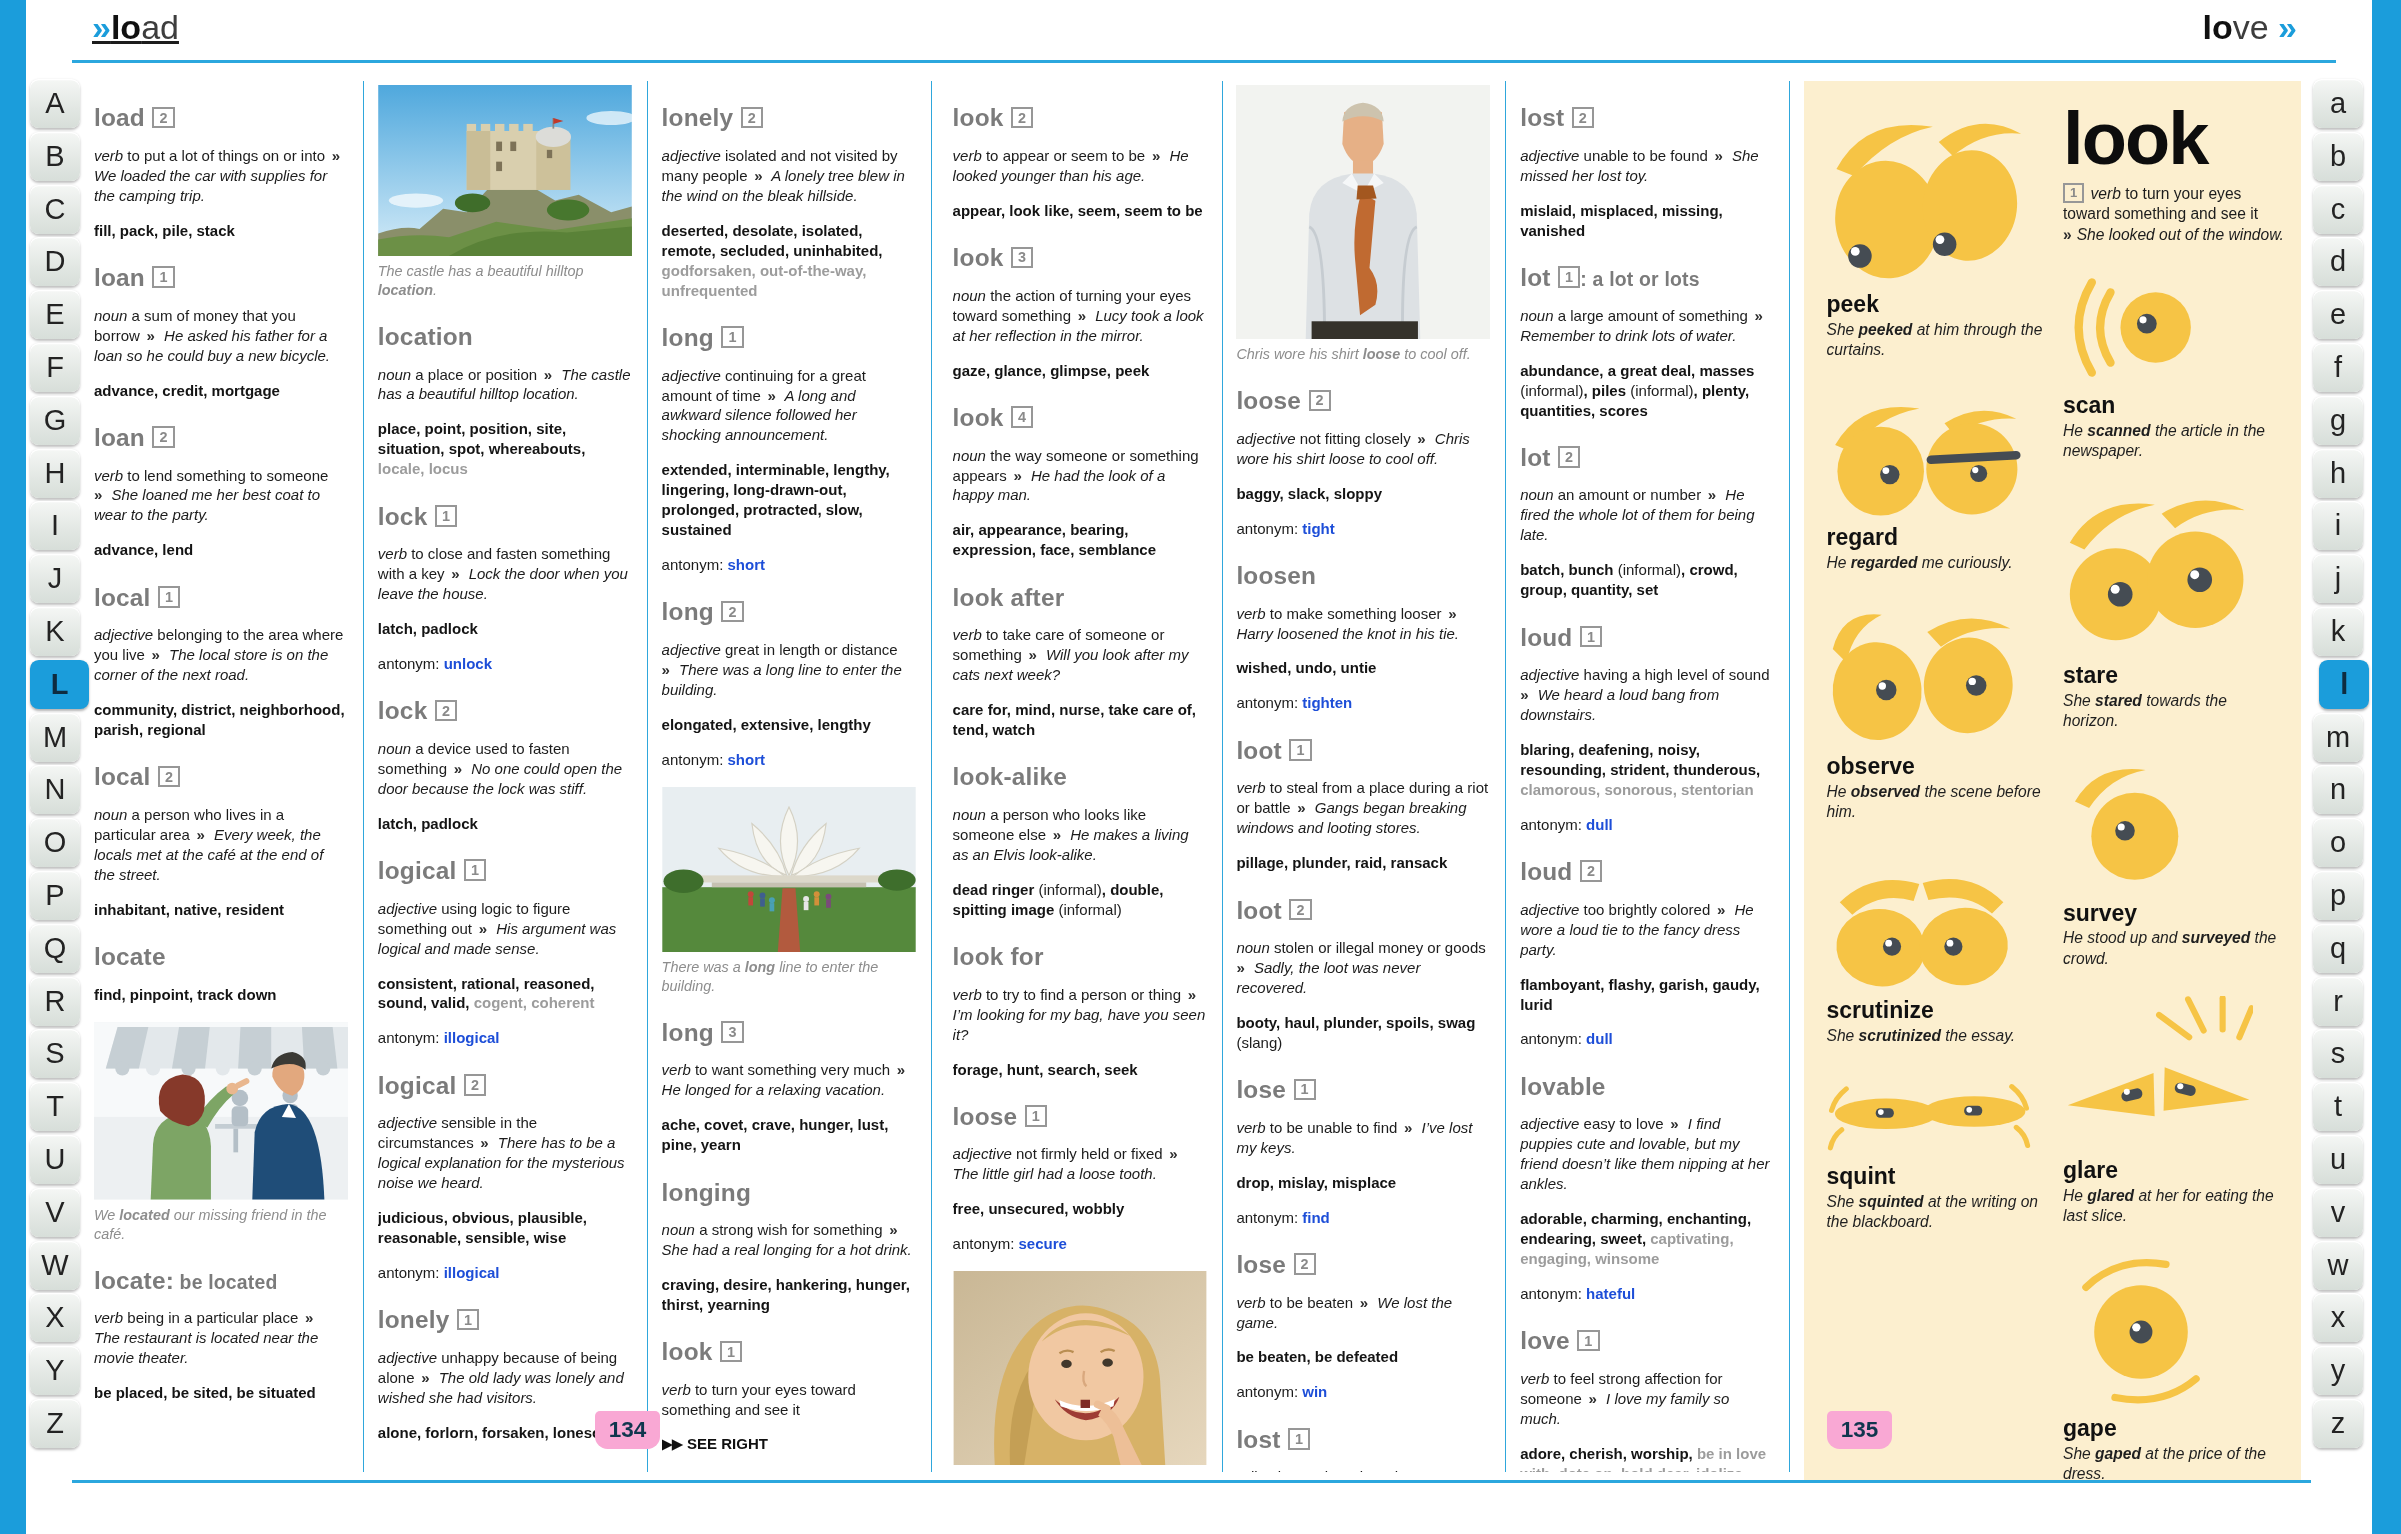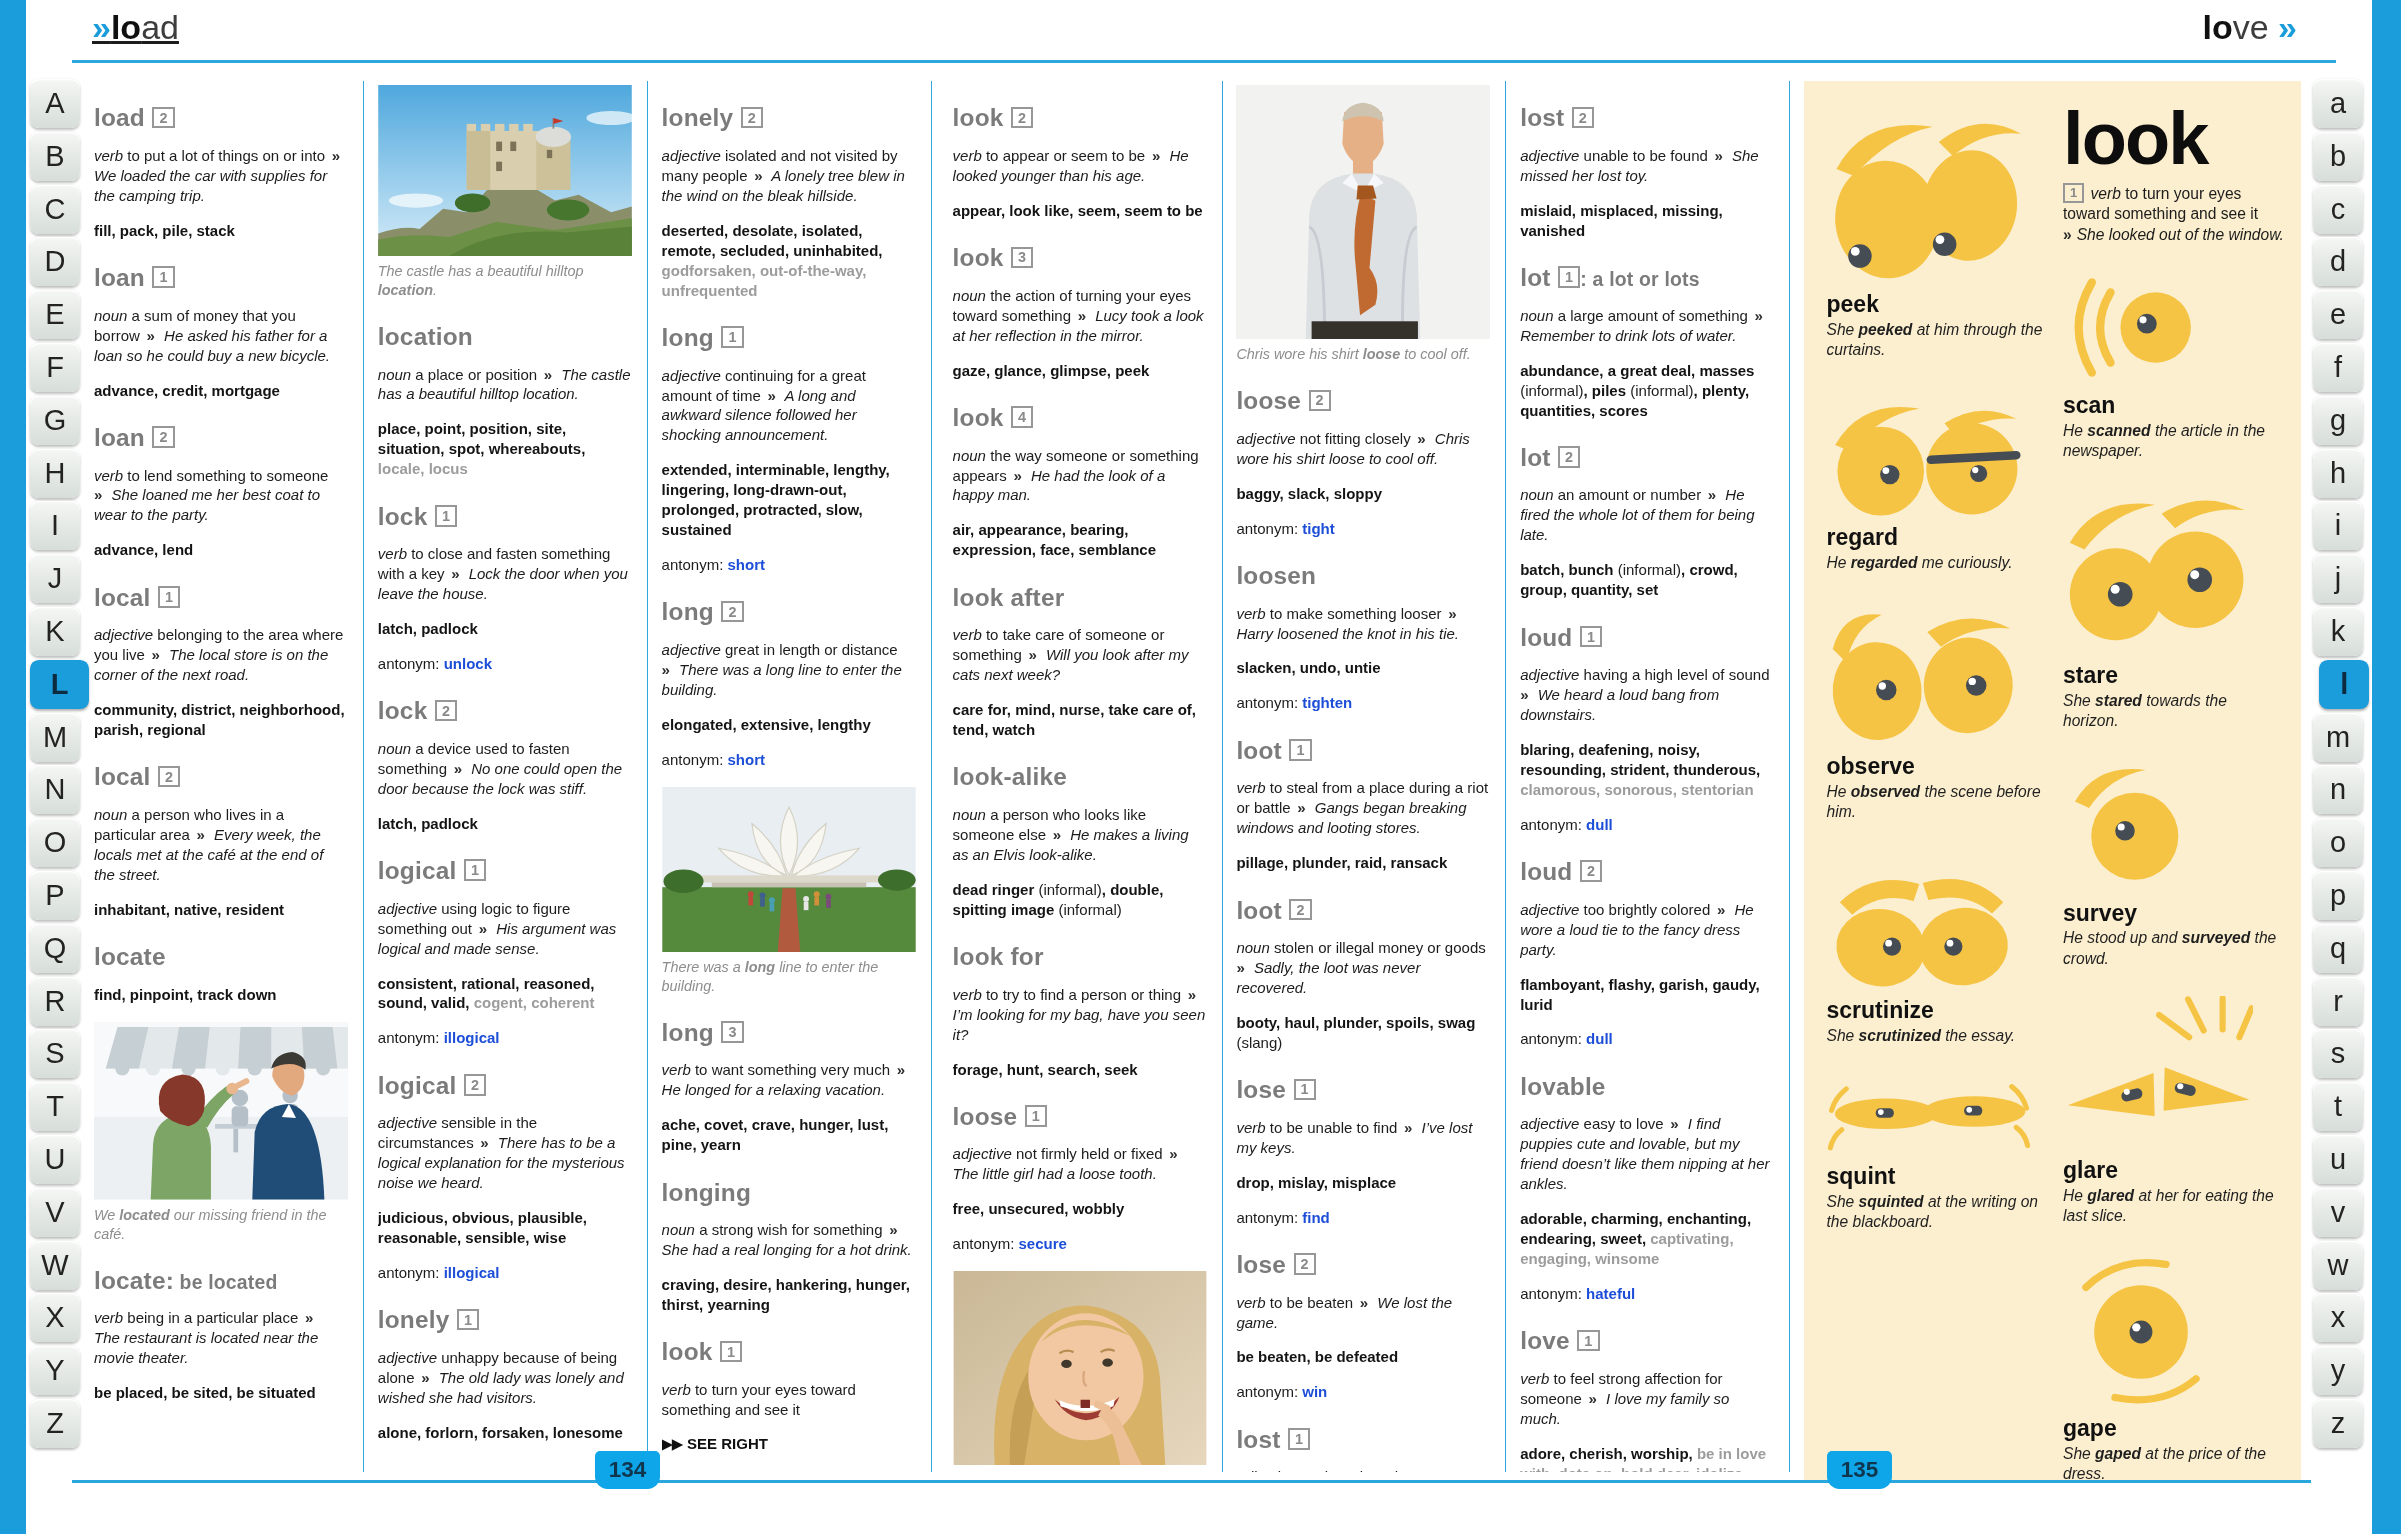--- a/index.html
+++ b/index.html
@@ -71,21 +71,21 @@
   .f-def{font-size:15.6px;line-height:1.32;color:#1c1c1c;margin-bottom:21px;}
   .f-def .sensebox{font-size:13px;margin-left:0;margin-right:6.3px;vertical-align:1.3px;}
   .f-entry{margin-bottom:27.5px;}
   .f-word{font-size:23px;font-weight:bold;color:#111;line-height:1.1;margin-top:3.8px;}
   .f-cap{font-size:15.6px;font-style:italic;color:#1f1f1f;line-height:1.3;margin-top:2.5px;}
   .f-cap .bi{font-weight:bold;}
 
   
   .footer-rule{position:absolute;left:72px;width:2239px;top:1480px;height:2.5px;background:#2ba7de;z-index:1;}
   .pagenum{
-    position:absolute;top:1451px;width:65px;height:38px;background:#0ea5e9;color:#10364e;
+    position:absolute;top:1411px;width:65px;height:38px;background:#f9a8d4;color:#10364e;
     font-size:22.5px;font-weight:bold;display:flex;align-items:center;justify-content:center;
     border-radius:5px 5px 12.5px 12.5px;z-index:2;
   }
   .pagenum.p134{left:595px;}
   .pagenum.p135{left:1827px;}
 </style>
 </head>
 <body>
 
 <div class="sidebar left"></div>
@@ -466,21 +466,21 @@
       </figure>
       <article class="entry">
         <h3 class="hw"><span>loose</span><span class="sensebox">2</span></h3>
         <p class="ebody"><i class="pos">adjective</i> not fitting closely<span class="chev2"> »</span><i class="ex"> Chris wore his shirt loose to cool off.</i></p>
         <p class="syn"><span>baggy, slack, sloppy</span></p>
         <p class="ant">antonym: <b>tight</b></p>
       </article>
       <article class="entry">
         <h3 class="hw"><span>loosen</span></h3>
         <p class="ebody"><i class="pos">verb</i> to make something looser<span class="chev2"> »</span><i class="ex"> Harry loosened the knot in his tie.</i></p>
-        <p class="syn"><span>slacken, undo, untie</span></p>
+        <p class="syn"><span>wished, undo, untie</span></p>
         <p class="ant">antonym: <b>tighten</b></p>
       </article>
       <article class="entry">
         <h3 class="hw"><span>loot</span><span class="sensebox">1</span></h3>
         <p class="ebody"><i class="pos">verb</i> to steal from a place during a riot or battle<span class="chev2"> »</span><i class="ex"> Gangs began breaking windows and looting stores.</i></p>
         <p class="syn"><span>pillage, plunder, raid, ransack</span></p>
       </article>
       <article class="entry">
         <h3 class="hw"><span>loot</span><span class="sensebox">2</span></h3>
         <p class="ebody"><i class="pos">noun</i> stolen or illegal money or goods<span class="chev2"> »</span><i class="ex"> Sadly, the loot was never recovered.</i></p>

